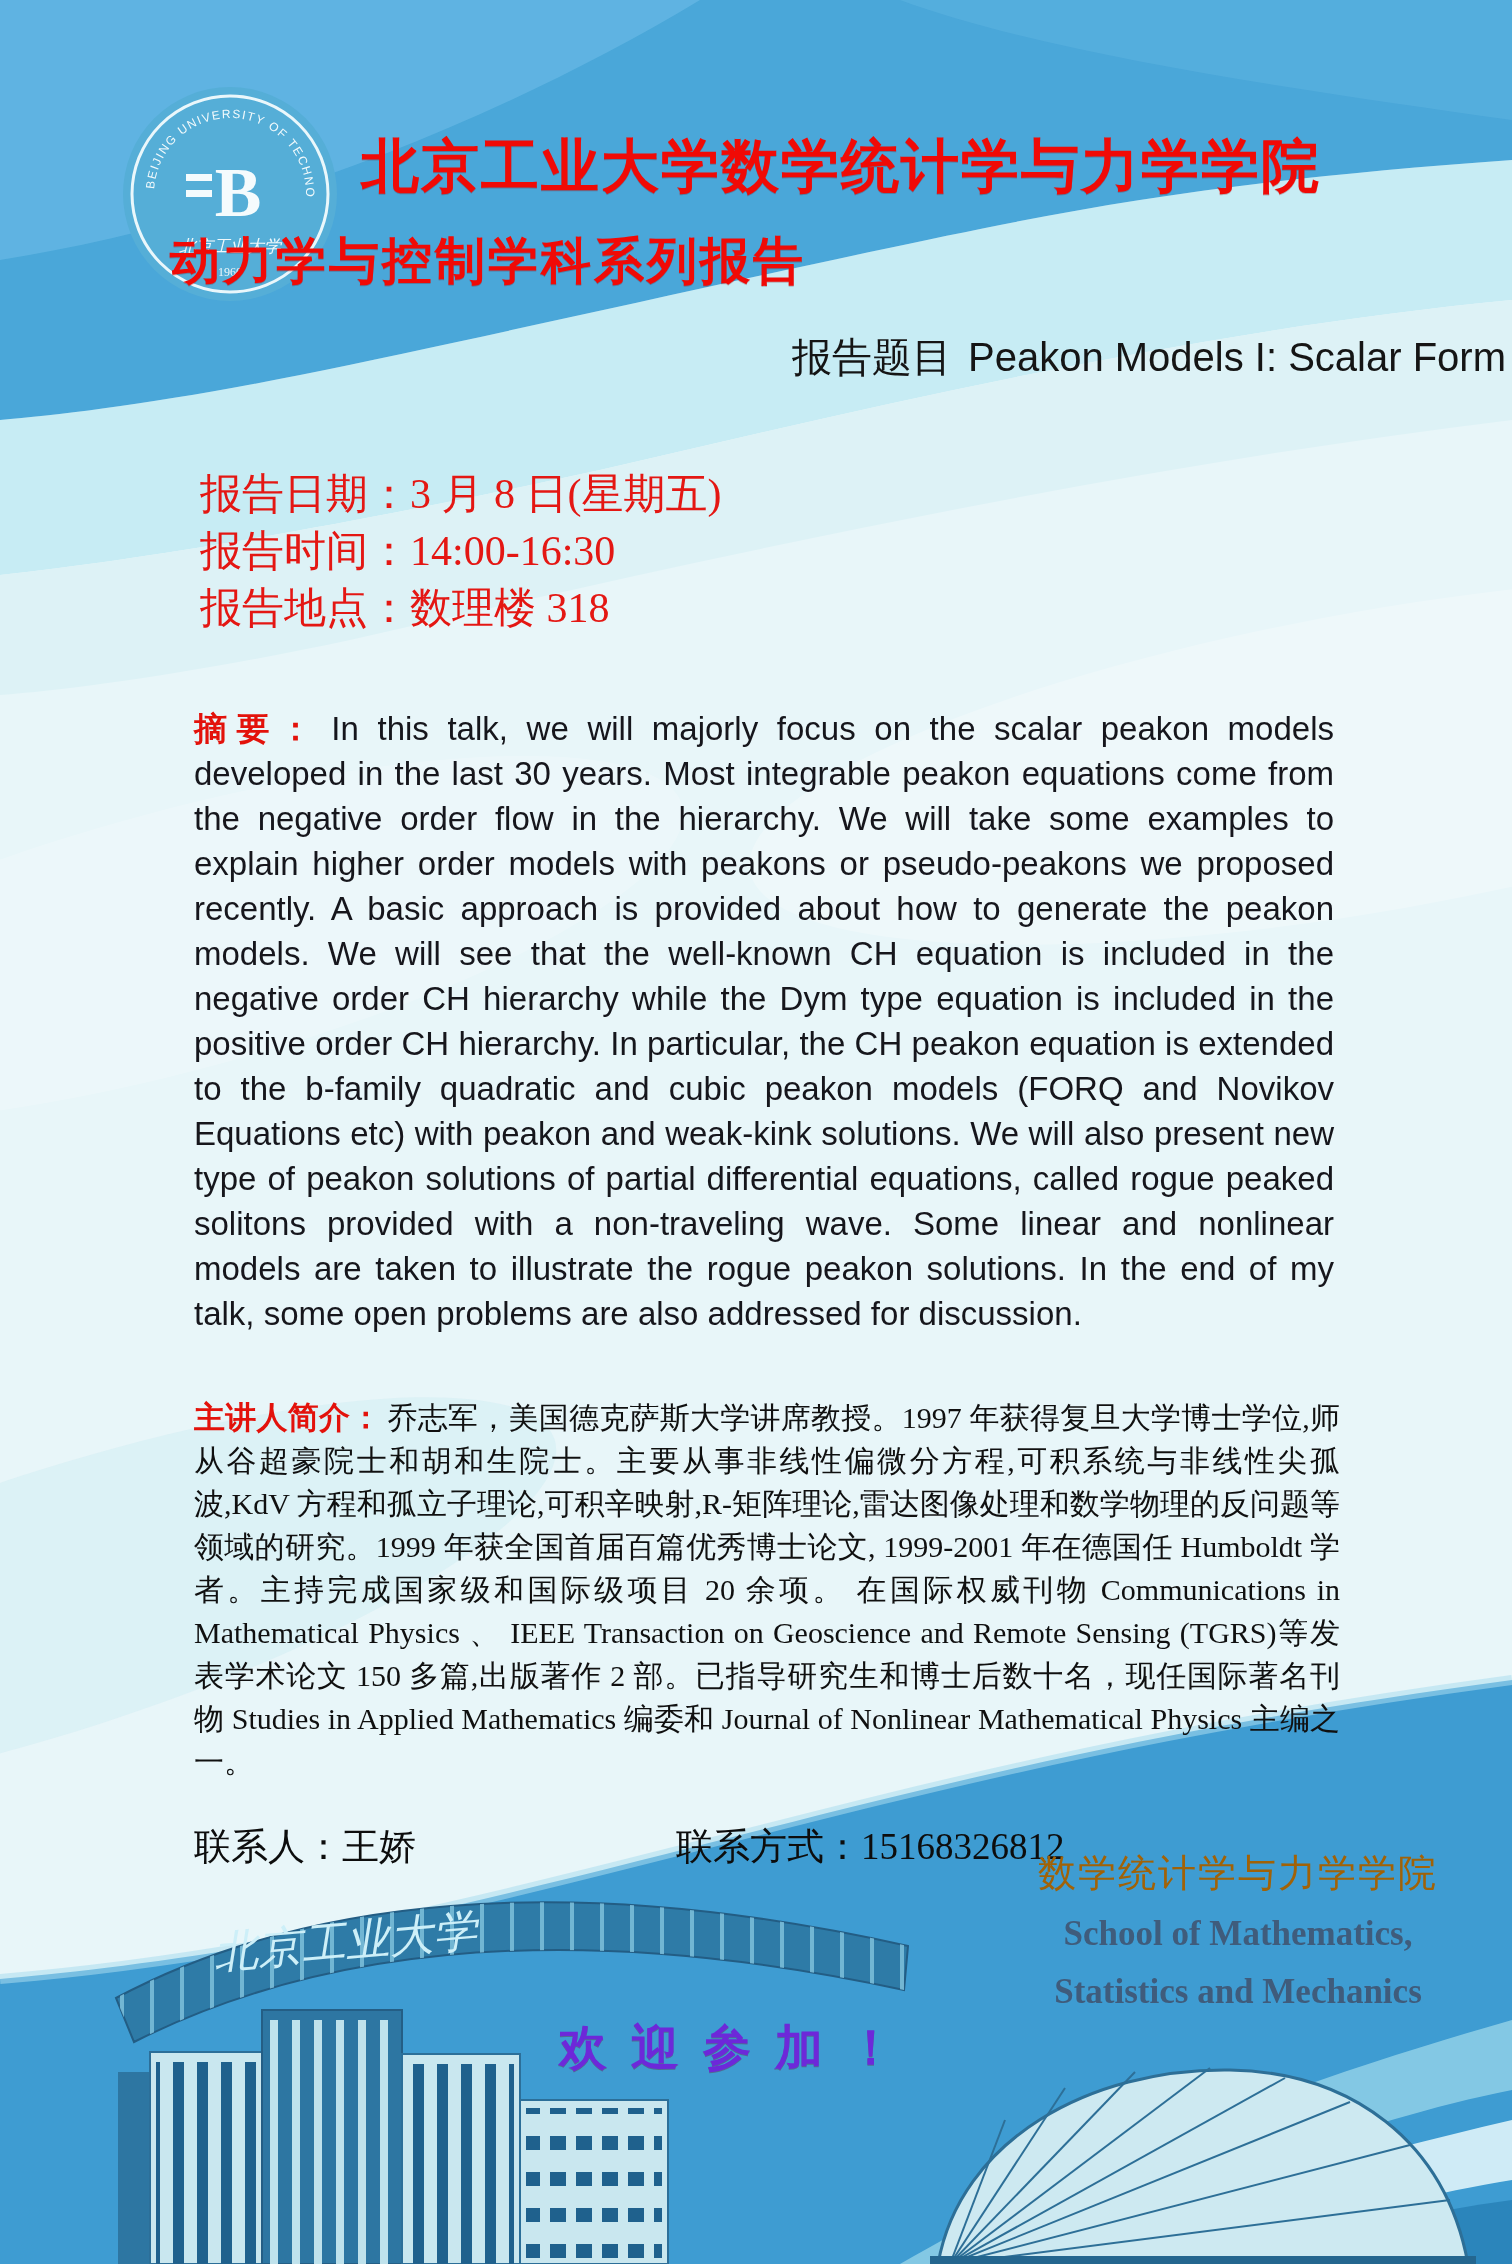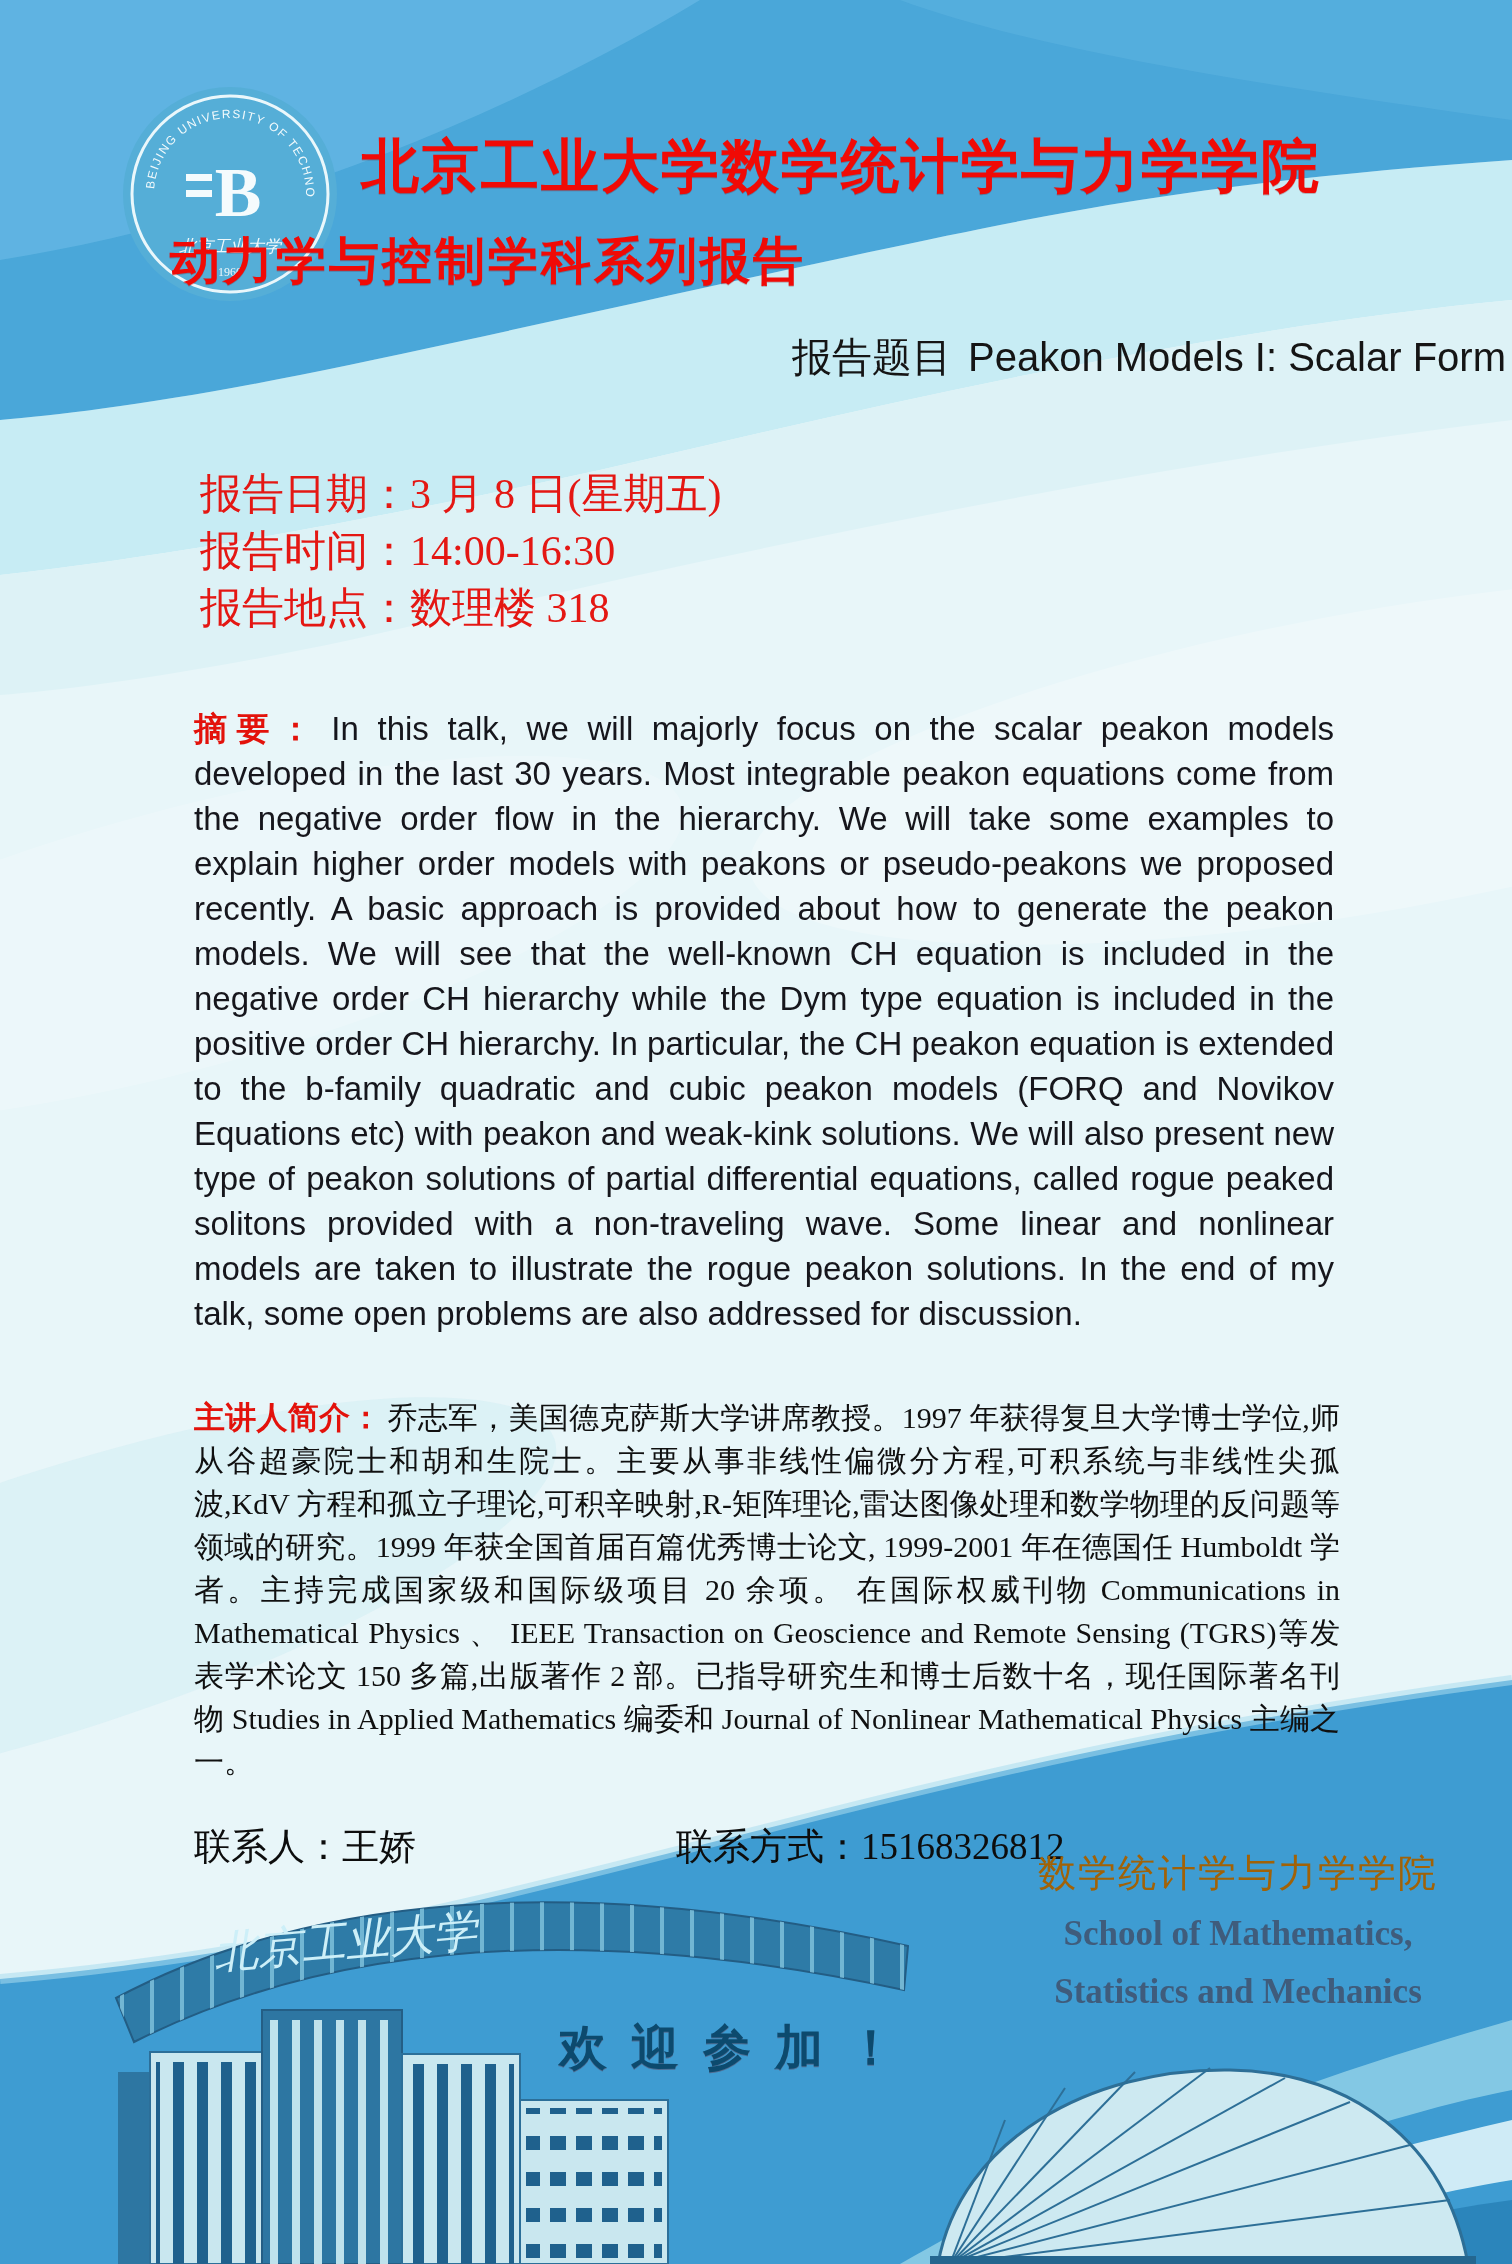--- a/index.html
+++ b/index.html
@@ -35,21 +35,21 @@
   .contact-person{left:194px;top:1822px;font-size:37px;color:#0d0d0d;white-space:nowrap;}
   .contact-phone{left:676px;top:1822px;font-size:37px;color:#0d0d0d;white-space:nowrap;text-align:center;}
 
   
   .school{left:1008px;top:1848px;width:460px;text-align:center;}
   .school-cn{font-size:38px;font-weight:normal;color:#a16207;letter-spacing:2px;}
   .school-en{font-size:35px;font-weight:bold;color:#3f5c7c;line-height:46px;font-family:"Liberation Serif",serif;margin-top:12px;}
 
   
   .welcome{left:470px;top:2016px;width:520px;text-align:center;font-size:48px;font-weight:900;
-           color:#0c4a6e;letter-spacing:6px;text-shadow:0 1px 0 rgba(120,0,0,.3);}
+           color:#6d28d9;letter-spacing:6px;text-shadow:0 1px 0 rgba(120,0,0,.3);}
 
   .logo{left:118px;top:82px;width:224px;height:224px;}
 </style>
 </head>
 <body>
 
 <div class="poster">
 
   <svg class="abs" style="left:0;top:0;" width="1512" height="2264" viewBox="0 0 1512 2264">
     <rect x="0" y="0" width="1512" height="2264" fill="#e8f6f9"></rect>

